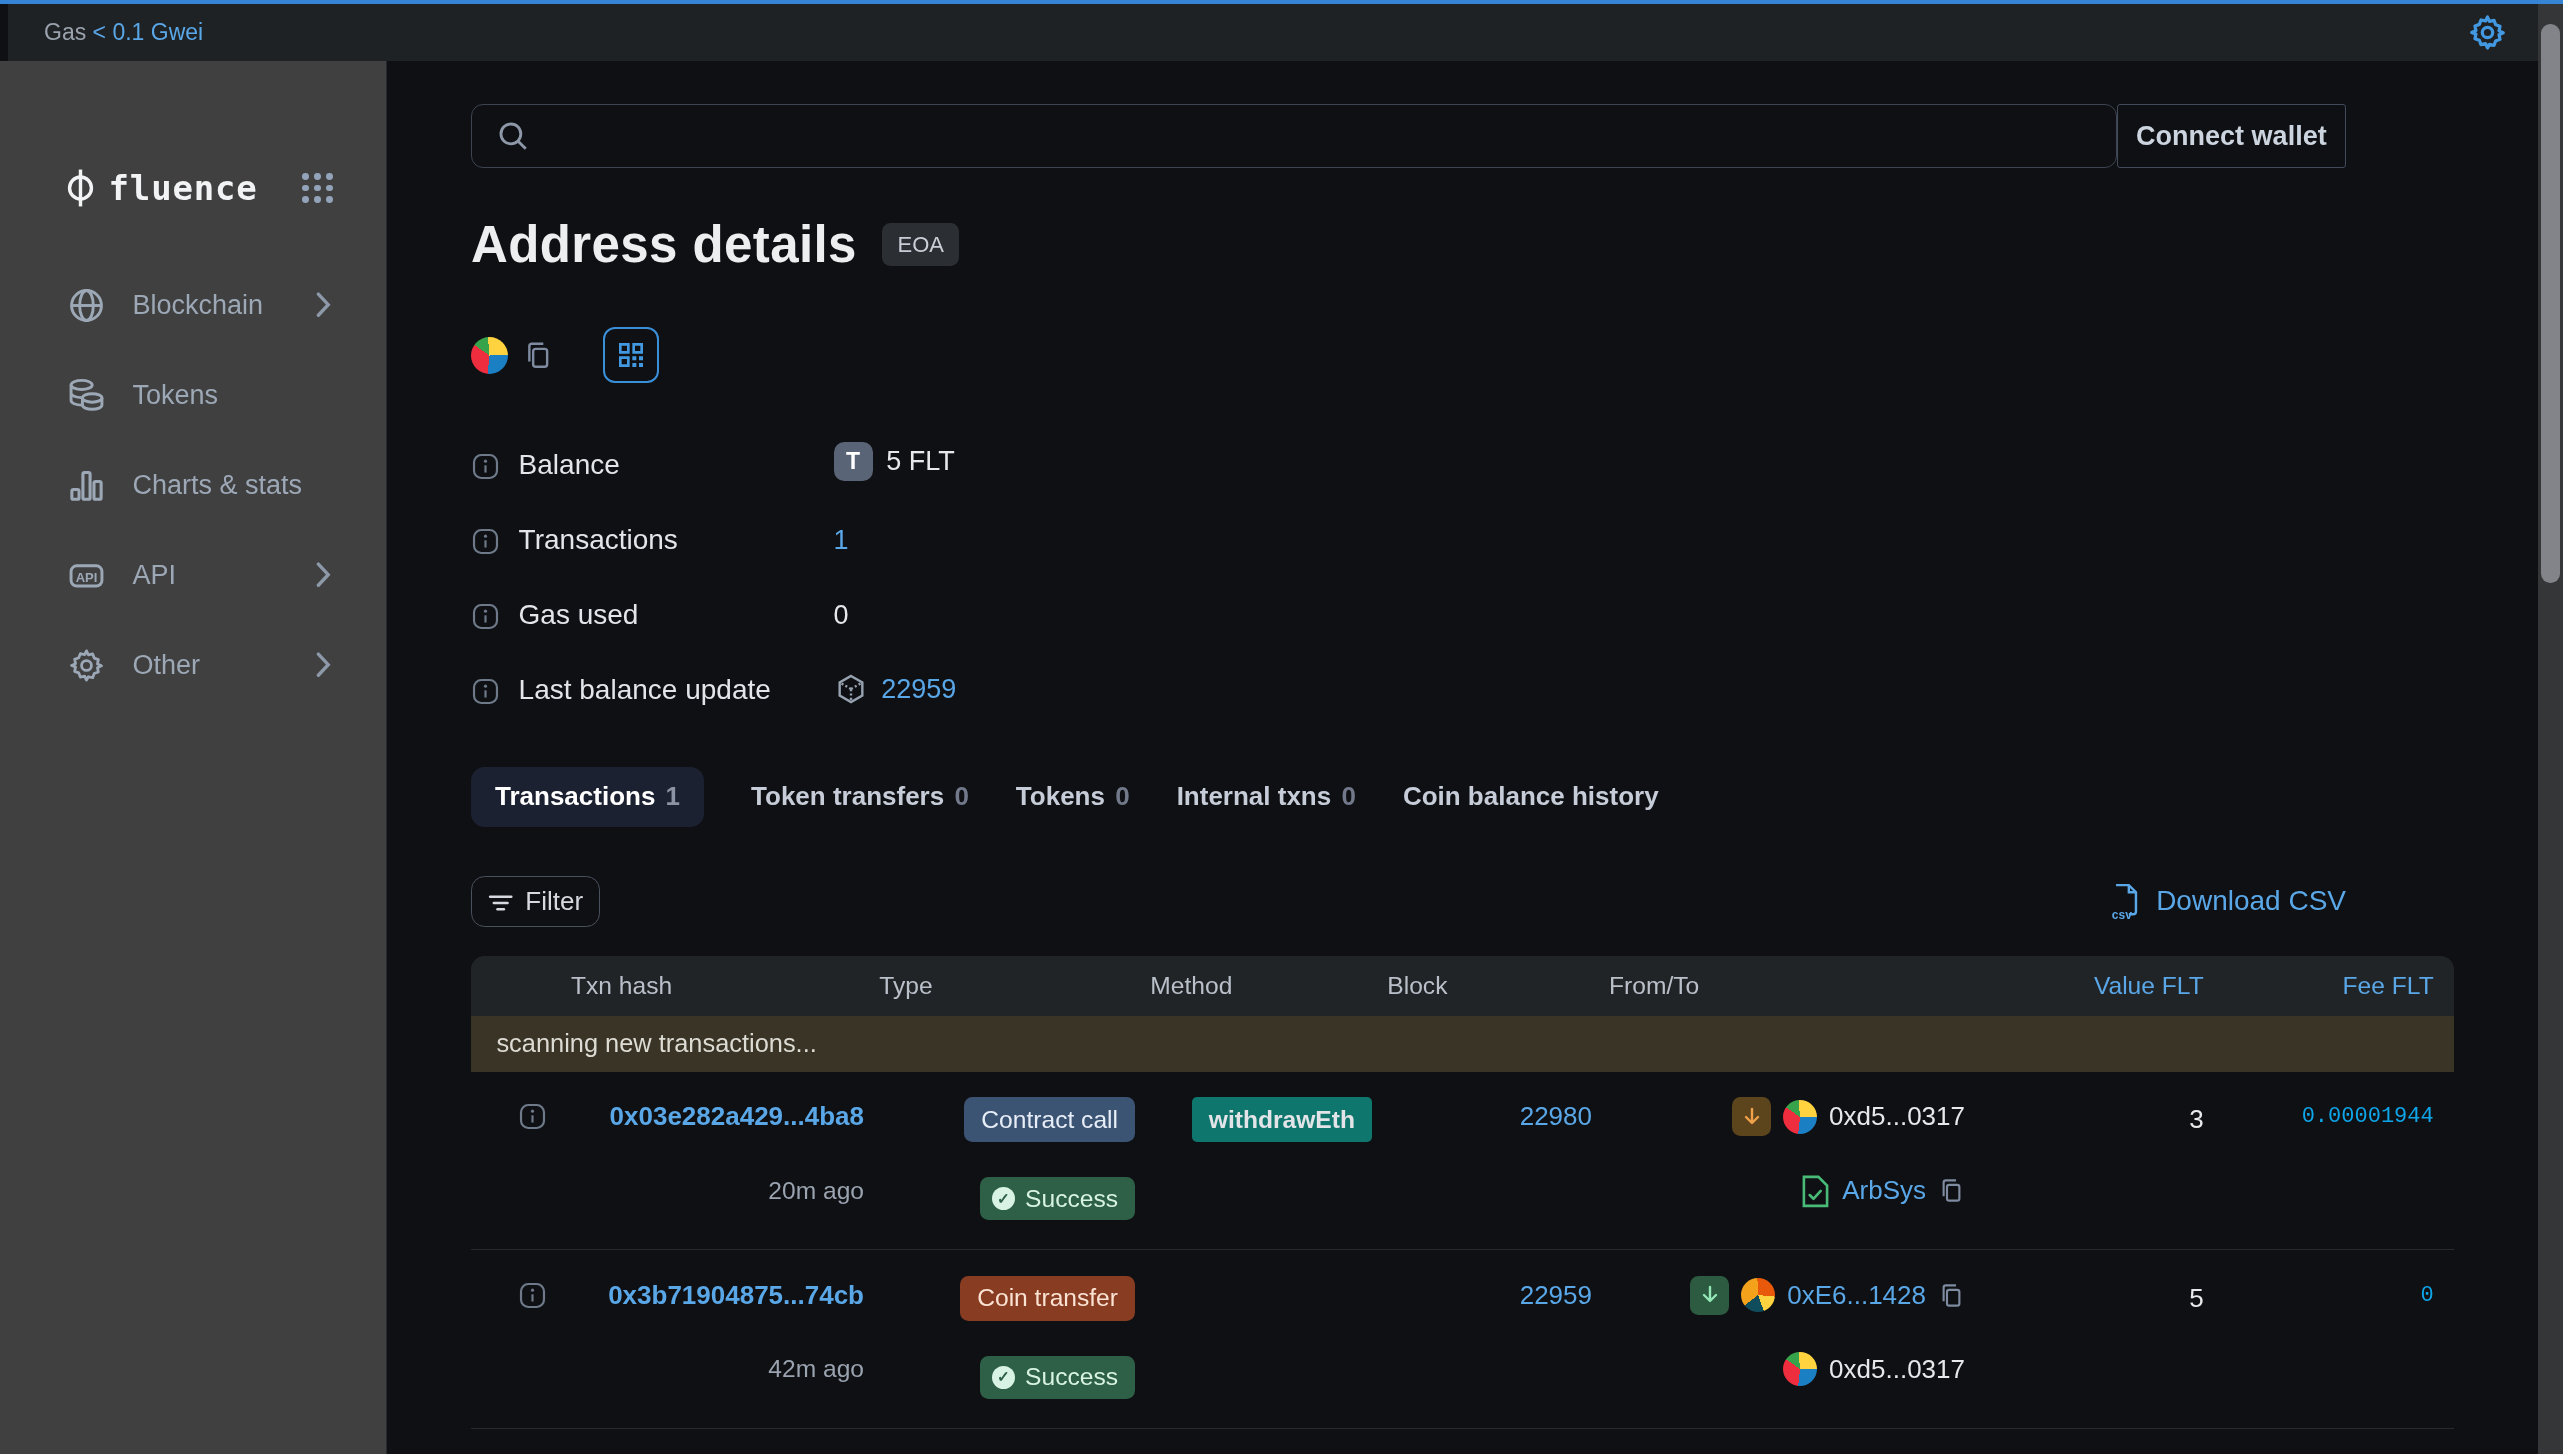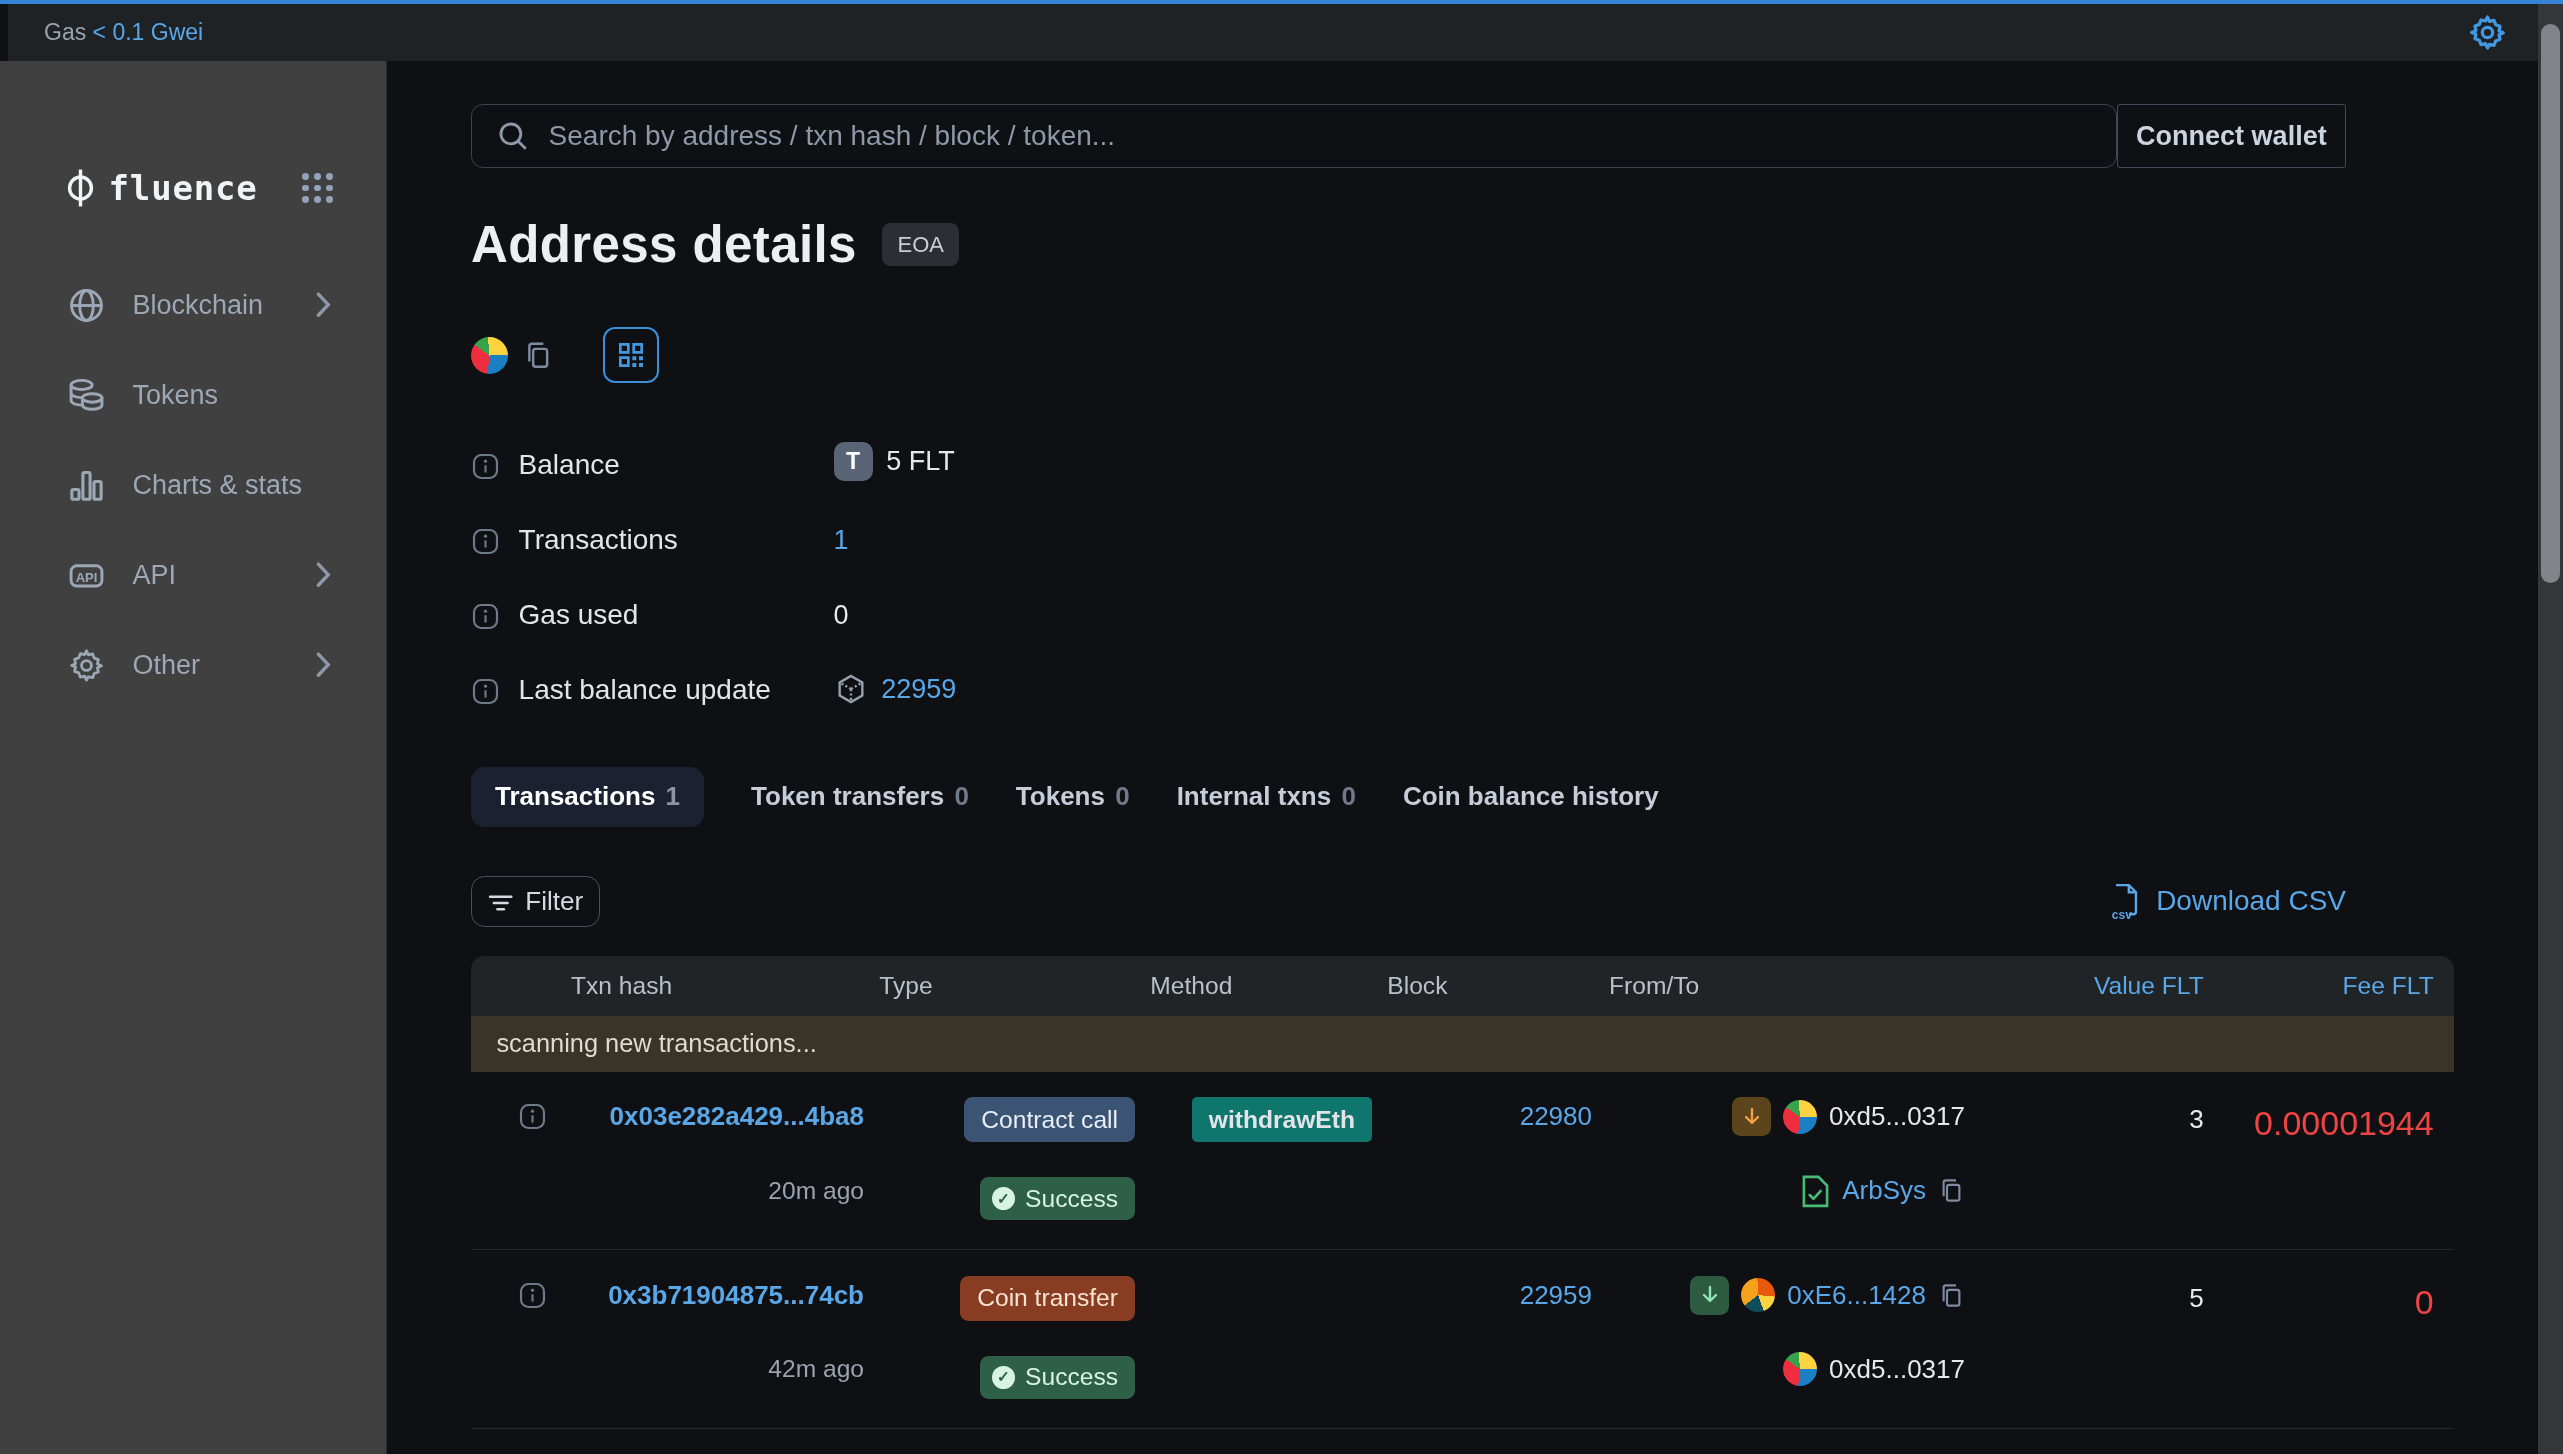--- a/index.html
+++ b/index.html
@@ -92,21 +92,21 @@
   .scan-row { height:56px; background:#3a3427; display:flex; align-items:center; padding-left:25.4px;
     font-size:25.4px; color:#dddcd4; }
 
   .t-row { display:grid; grid-template-columns:76px 317px 271px 237px 220px 373px 254px 1fr;
     padding:25.4px 0 29px; border-bottom:0.8px solid #26292e; }
   .cell { display:flex; flex-direction:column; gap:35px; align-items:flex-end; }
   .line { display:flex; align-items:center; gap:12px; min-height:39px; }
   .c-icon { padding-left:32px; padding-top:5.1px; }
   .c-hash { padding-left:24px; } .c-type,.c-method,.c-block { padding-left:15.3px; } .c-fromto { padding-left:17px; }
   .c-value { justify-self:end; padding-right:15.3px; padding-top:6.8px; font-size:26px; color:#e8eaec; }
-  .c-fee { justify-self:end; padding-right:20.3px; padding-top:6.8px; font-size:34px; color:#ef4444; }
+  .c-fee { justify-self:end; padding-right:20.3px; padding-top:6.8px; font-size:22px; color:#0ea5e9;font-family:Liberation Mono, monospace; }
   .hash-link { font-size:26px; font-weight:600; color:#5aa7e8; cursor:pointer; }
   .age { font-size:24.6px; color:#9aa3b0; }
   .badge { font-size:24.6px; padding:8.5px 17px; border-radius:8.5px; }
   .badge[data-variant="contract-call"] { background:#3c5474; color:#e8eef7; }
   .badge[data-variant="coin-transfer"] { background:#883c22; color:#fbe3d4; }
   .method-badge { background:#0f766e; color:#e2e4e7; font-size:24.6px; padding:8.5px 17px; border-radius:5px;font-weight:bold; }
   .status-badge { display:flex; align-items:center; gap:10.2px; background:#2e6048; color:#d8f3e3;
     font-size:24.6px; padding:7.6px 17px 7.6px 12px; border-radius:8.5px; }
   .check-circle { width:23px; height:23px; border-radius:50%; background:#d8f3e3; color:#2e6048;
     font-size:15.3px; font-weight:bold; display:flex; align-items:center; justify-content:center; }
@@ -241,21 +241,20 @@
 <div class="main">
 
   <div class="search-row">
     <div class="search-box">
       <span class="search-icon">
         <svg viewBox="0 0 24 24" width="34" height="34" fill="none" stroke="currentColor" stroke-width="2">
           <circle cx="10.5" cy="10.5" r="7"></circle>
             <line x1="15.8" y1="15.8" x2="21" y2="21"></line>
         </svg>
       </span>
-      <input class="search-input" type="text" placeholder="Search by address / txn hash / block / token..." style="">
     </div>
     <button class="connect-btn">Connect wallet</button>
   </div>
 
   <div class="title-row">
     <span class="page-title">Address details</span>
     <span class="eoa-badge">EOA</span>
   </div>
 
   <div class="address-row">

